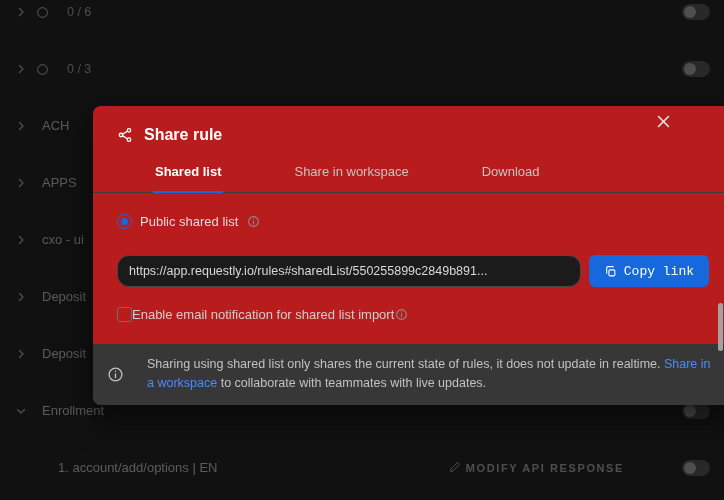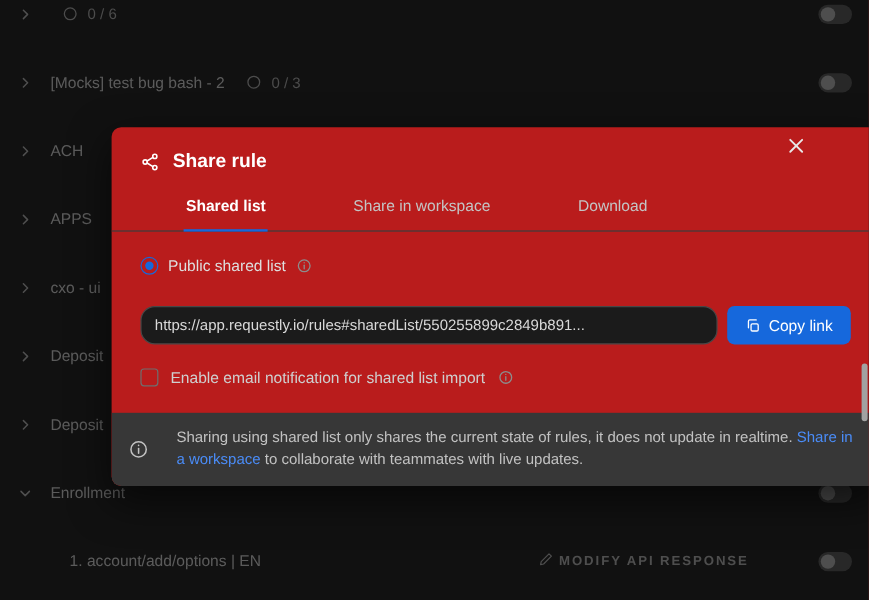--- a/index.html
+++ b/index.html
@@ -13,21 +13,21 @@
 
   
   .rules-list { position: absolute; top: -17px; left: 0; right: 0; }
   .rule-row {
     height: 57px; display: flex; align-items: center;
     padding: 0 14px 0 8px; color: #a6a6a6; font-size: 13px;
   }
   .chev { width: 26px; display: flex; justify-content: center; color: #909090; }
   .chev.down svg { transform: rotate(90deg); }
   .rule-name { margin-left: 8px; white-space: nowrap; }
-  .count-group { display: flex; align-items: flex-start; gap: 8px; margin-left: 18px; color: #8a8a8a; font-size: 12.5px; }
+  .count-group { display: flex; align-items: flex-end; gap: 18px; margin-left: 2px; color: #8a8a8a; font-size: 12.5px; }
   .count-group svg { display: block; }
   .toggle {
     margin-left: auto; flex: 0 0 auto;
     width: 28px; height: 16px; border-radius: 8px; background: #4a4a4a; position: relative; cursor: pointer;
   }
   .toggle .knob { position: absolute; left: 2px; top: 2px; width: 12px; height: 12px; border-radius: 50%; background: #8f8f8f; }
   .child .rule-name { margin-left: 50px; }
   .action-btn {
     margin-left: auto; display: flex; align-items: center; gap: 5px;
     color: #8f8f8f; font-size: 11px; letter-spacing: 1.6px; font-weight: 600;
@@ -66,25 +66,25 @@
   .link-row { display: flex; gap: 8px; margin-top: 26px; align-items: center; }
   .link-input {
     flex: 1; height: 32px; min-width: 0;
     background: #1b1b1b; border: 1px solid #474747; border-radius: 12px;
     color: #d9d9d9; font-size: 12.5px; padding: 0 11px; outline: none;
     font-family: Liberation Sans, sans-serif; text-overflow: ellipsis;
   }
   .copy-btn {
     height: 32px; display: flex; align-items: center; gap: 7px; flex: 0 0 auto;
     background: #1668dc; color: #ffffff; border: none; border-radius: 6px;
-    padding: 0 15px; font-size: 13px; cursor: pointer; font-family: Liberation Sans, sans-serif;
+    padding: 0 15px; font-size: 13px; cursor: pointer; font-family: Liberation Mono, monospace;
   }
   .copy-btn svg { display: block; }
 
-  .checkbox-row { display: flex; align-items: center; gap: 10px; margin-top: 20px; font-size: 13px; color: #cfcfcf; cursor: pointer; text-align: right; }
+  .checkbox-row { display: flex; align-items: center; gap: 0; margin-top: 20px; font-size: 13px; color: #cfcfcf; cursor: pointer; text-align: right; }
   .checkbox { width: 15px; height: 15px; border: 1px solid #6e6e6e; border-radius: 3px; background: transparent; flex: 0 0 auto; }
 
   .modal-footer {
     margin-top: 22px; background: #373737;
     padding: 11px 16px 11px 14px; display: flex; gap: 23px; align-items: center;
   }
   .modal-footer .info-big { flex: 0 0 auto; line-height: 0; }
   .footer-text { font-size: 12.5px; color: #c2c2c2; line-height: 1.55; }
   .footer-text a { color: #4a8cf7; text-decoration: none; cursor: pointer; }
 </style>
@@ -113,21 +113,20 @@
           <span class="knob"></span>
         </span>
     </div>
 
     <div class="rule-row">
       <span class="chev">
           <svg viewBox="0 0 24 24" width="12" height="12" fill="none" stroke="currentColor" stroke-width="2.5" stroke-linecap="round" stroke-linejoin="round">
             <polyline points="9 5 16 12 9 19"></polyline>
           </svg>
         </span>
-      <span class="rule-name">[Mocks] test bug bash - 2</span>
       <span class="count-group">
         <span>
             <svg viewBox="0 0 24 24" width="13" height="13" fill="none" stroke="currentColor" stroke-width="2">
               <circle cx="12" cy="12" r="9"></circle>
             </svg>
           </span>
         <span>0 / 3</span>
       </span>
       <span class="toggle">
           <span class="knob"></span>

